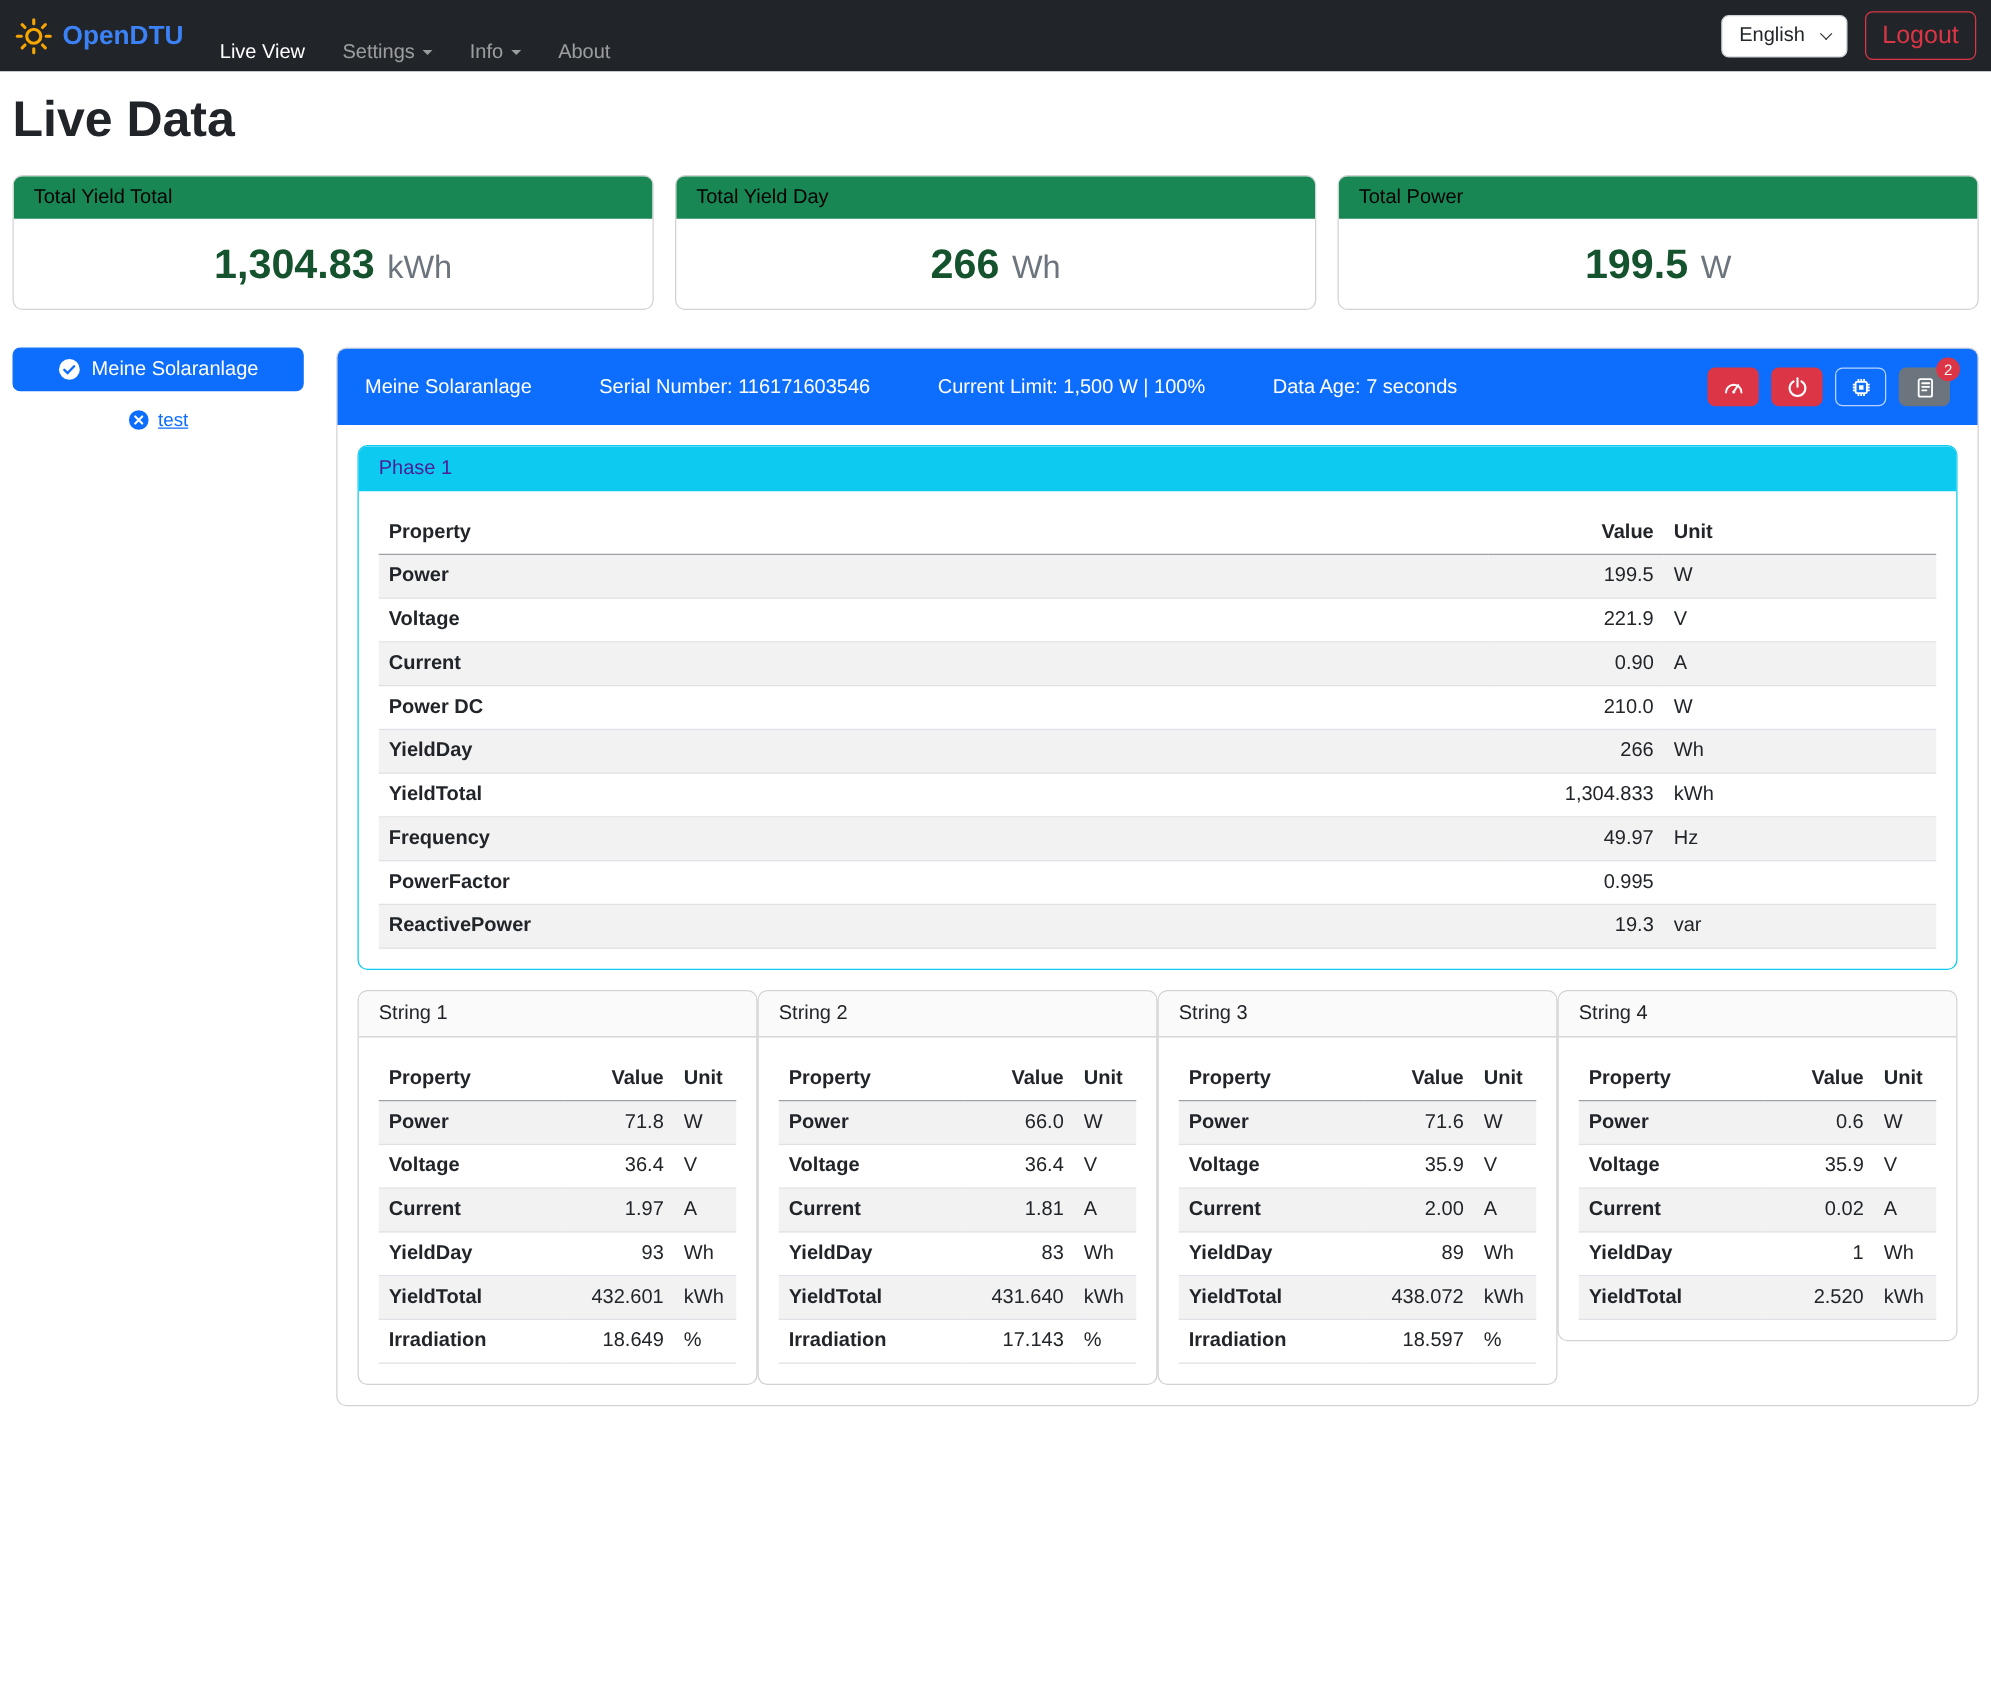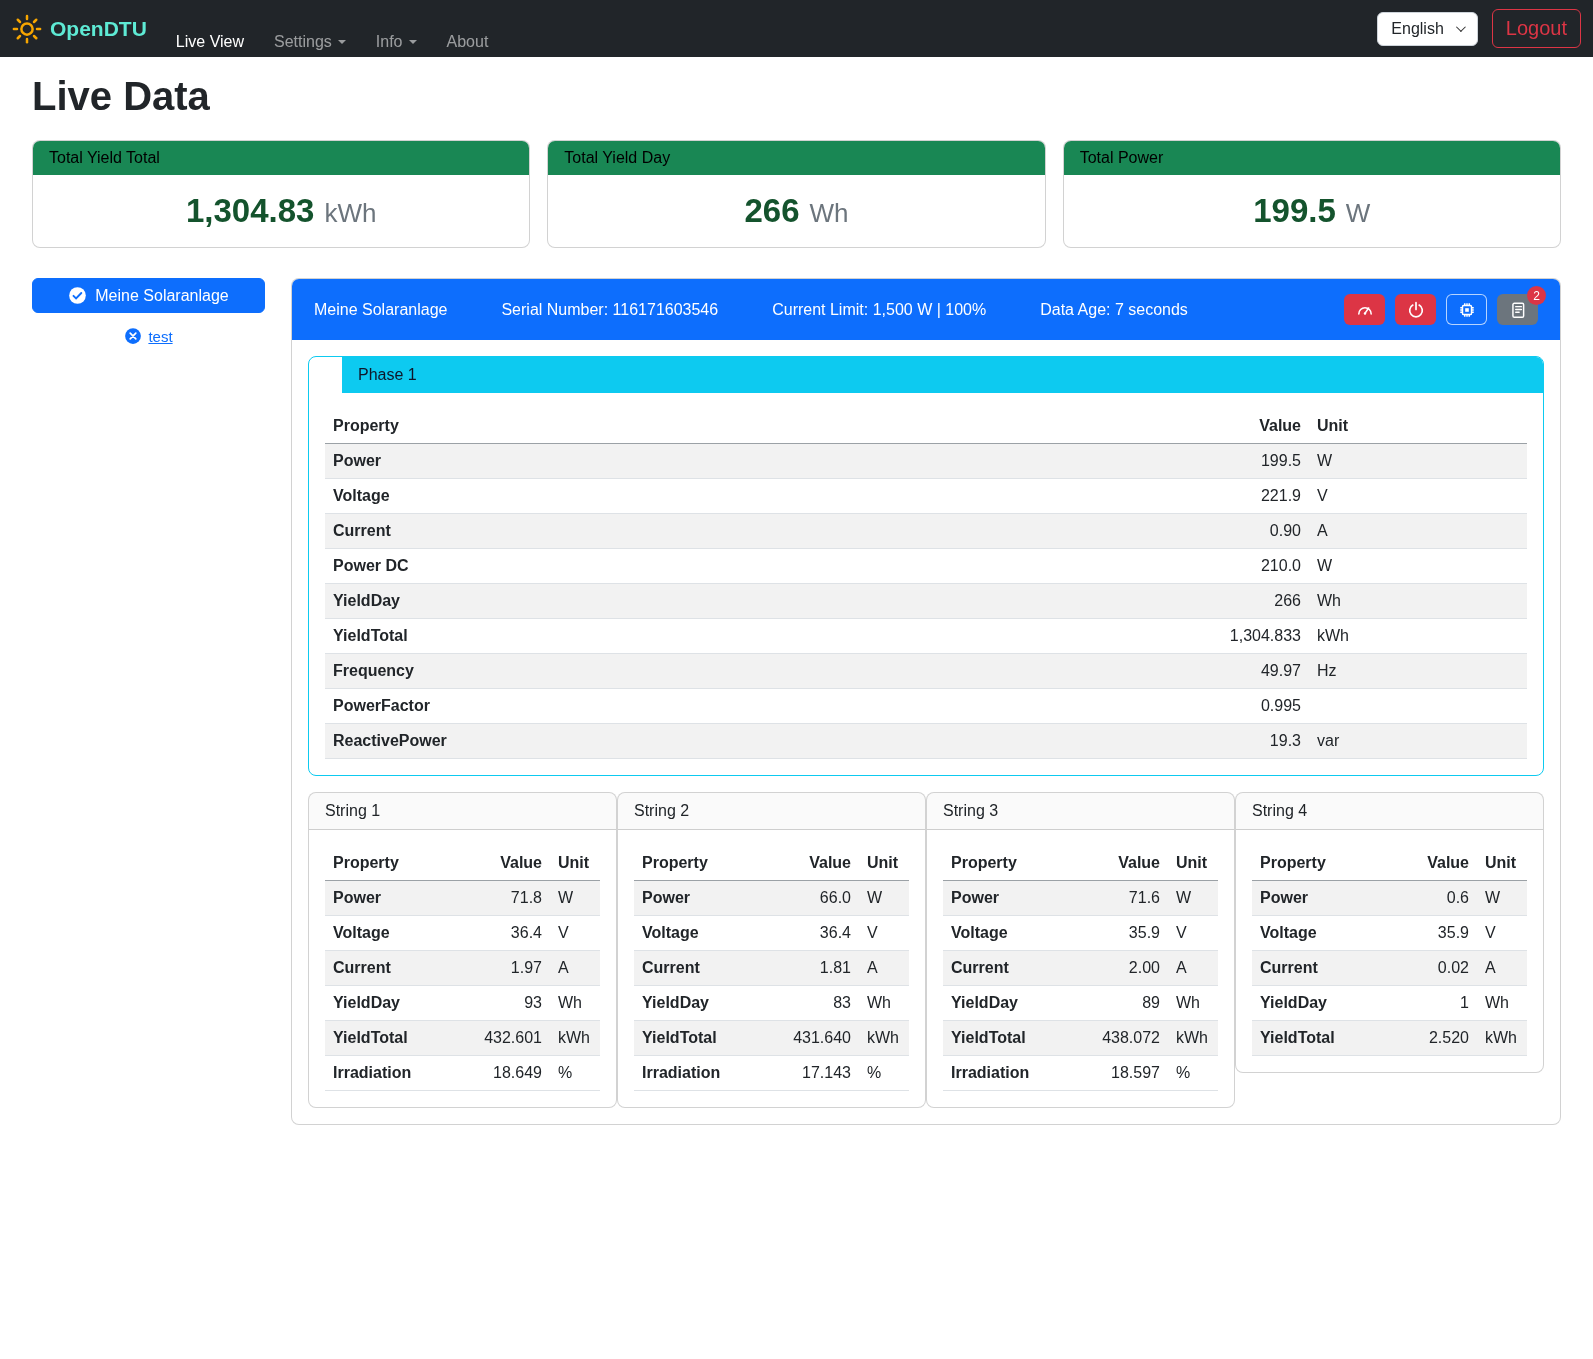--- a/index.html
+++ b/index.html
@@ -1,31 +1,31 @@
 <!DOCTYPE html>
 <html><head>
 <meta charset="utf-8">
 <style>
   * { box-sizing: border-box; }
   html, body { margin: 0; padding: 0; background: #fff; color: #212529;
     font-family: "Liberation Sans", sans-serif; font-size: 16px; }
 
   
   .navbar { display: flex; align-items: center; background: #212529; height: 57px; padding: 0 12px; }
-  .brand { display: flex; align-items: center; gap: 8px; color: #5eead4; font-size: 21px; font-weight: 600; margin-right: 14px; cursor: pointer; }
+  .brand { display: flex; align-items: center; gap: 8px; color: #3b82f6; font-size: 21px; font-weight: 600; margin-right: 14px; cursor: pointer; }
   .nav-link { color: rgba(255,255,255,.55); padding: 8px 15px; text-decoration: none; display: inline-flex; align-items: center; gap: 6px; cursor: pointer; margin-top: 27px; }
   .nav-link.active { color: #fff; }
   .caret { width: 0; height: 0; border-left: 4px solid transparent; border-right: 4px solid transparent; border-top: 4px solid currentColor; display: inline-block; }
   .nav-right { margin-left: auto; display: flex; align-items: center; gap: 14px; }
   .lang-select { background: #fff; border: 1px solid #ced4da; border-radius: 6px; padding: 7px 14px 7px 13px; display: flex; align-items: center; color: #212529; cursor: pointer; }
   .chev { width: 7px; height: 7px; border-right: 1.7px solid #333; border-bottom: 1.7px solid #333; transform: rotate(45deg) translateY(-2px); margin-left: 12px; }
   .logout-btn { background: transparent; border: 1px solid #dc3545; color: #dc3545; border-radius: 6px; padding: 7px 13px; font-size: 20px; cursor: pointer; font-family: inherit; }
 
   
-  .container { padding: 0 32px 24px; }
+  .container { padding: 0 10px 24px; }
   h1.page-title { font-size: 40px; font-weight: 600; margin: 17px 0 21px; }
 
   
   .summary-row { display: flex; gap: 17px; margin-bottom: 30px; }
   .summary-card { flex: 1; border: 1px solid rgba(0,0,0,.175); border-radius: 8px; overflow: hidden; background: #fff; }
   .summary-head { background: #198754; color: #000000; padding: 8px 16px; }
   .summary-body { padding: 17px 16px; display: flex; justify-content: center; align-items: baseline; gap: 10px; }
   .summary-value { font-size: 33px; font-weight: 700; color: #14532d; }
   .summary-unit { font-size: 26px; color: #6c757d; }
 
@@ -43,21 +43,21 @@
   .head-actions { margin-left: auto; display: flex; gap: 10px; }
   .icon-btn { width: 41px; height: 31px; border: none; border-radius: 6px; display: flex; align-items: center; justify-content: center; cursor: pointer; position: relative; padding: 0; }
   .icon-btn.danger { background: #dc3545; }
   .icon-btn.primary { background: #0d6efd; border: 1px solid rgba(255,255,255,.7); }
   .icon-btn.secondary { background: #6c757d; }
   .badge { position: absolute; top: -8px; right: -8px; background: #dc3545; color: #fff; border-radius: 50%; min-width: 19px; height: 19px; font-size: 12px; display: flex; align-items: center; justify-content: center; }
   .inverter-body { padding: 16px; }
 
   
   .phase-card { border: 1px solid #0dcaf0; border-radius: 8px; margin-bottom: 16px; overflow: hidden; background: #fff; }
-  .phase-head { background: #0dcaf0; color: #0f172a; padding: 9px 16px; margin-left: 33px; }
+  .phase-head { background: #0dcaf0; color: #4c1d95; padding: 9px 16px; }
   .phase-body { padding: 16px; }
 
   
   table.data-table { width: 100%; border-collapse: collapse; font-size: 16px; }
   .data-table th, .data-table td { padding: 8px; text-align: left; }
   .data-table thead th { border-bottom: 1px solid #9ba1a6; }
   .data-table tbody tr { border-bottom: 1px solid #dee2e6; }
   .data-table tbody tr:nth-child(odd) { background: rgba(0,0,0,.05); }
   .data-table .val { text-align: right; }
   .phase-body .col-value { width: 140px; }

